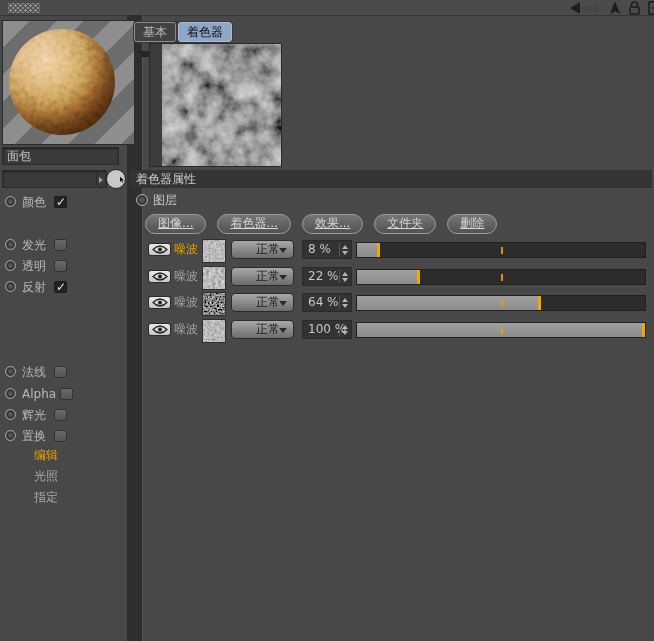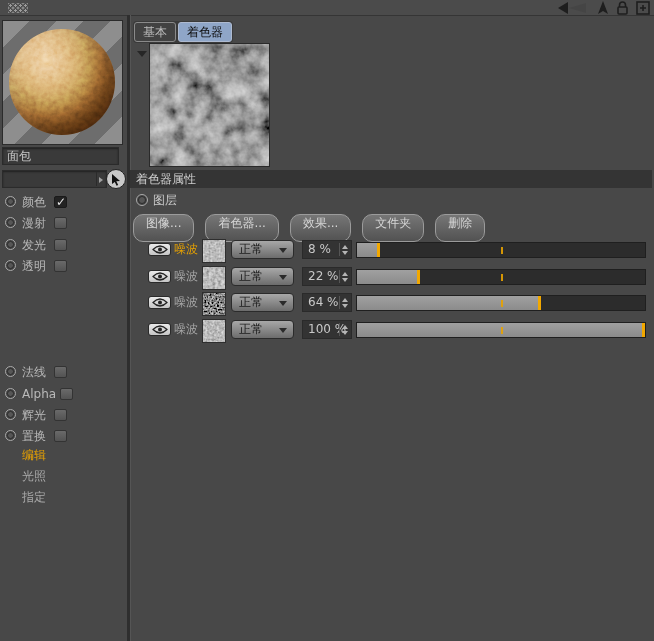--- a/index.html
+++ b/index.html
@@ -1,18 +1,18 @@
 <!DOCTYPE html>
 <html><head>
 <meta charset="utf-8">
 <style>
   html,body{margin:0;padding:0;background:#2a2a2a;}
   .window{position:relative;width:654px;height:641px;background:#484848;overflow:hidden;
     font-family:"DejaVu Sans",sans-serif;font-size:12px;color:#c4c4c4;}
-  .abs{position:absolute;}
+  .abs{position:absolute;padding-left:12px;}
   
   .topbar{left:0;top:0;width:654px;height:15px;background:#4b4b4b;border-bottom:1px solid #353535;}
   .grip{left:8px;top:3px;width:20px;height:10px;
     background-image:radial-gradient(#9d9d9d 1px,transparent 1.35px),radial-gradient(#9d9d9d 1px,transparent 1.35px);
     background-size:5px 5px;background-position:0 0,2.5px 2.5px;}
   .tb-icons{right:4px;top:0;height:15px;display:flex;align-items:center;gap:7px;}
   
   .vdivider{left:127px;top:15px;width:3px;height:626px;background:#2e2e2e;border-right:1px solid #555;}
   
   .preview-box{left:2px;top:20px;width:119px;height:123px;border:1px solid #2b2b2b;
@@ -53,31 +53,31 @@
   .tex-preview{left:149px;top:43px;width:119px;height:122px;border:1px solid #2a2a2a;background:#3c3c3c;}
   .propbar{left:130px;top:170px;width:522px;height:18px;background:#343434;line-height:18px;
     padding-left:6px;color:#cfcfcf;box-sizing:border-box;}
   .layers-row{left:136px;top:194px;height:14px;}
   .layers-radio{position:absolute;left:0;top:0;width:12px;height:12px;border:1px solid #aaa;border-radius:50%;
     background:#444;box-sizing:border-box;}
   .layers-radio::after{content:"";position:absolute;left:1px;top:1px;width:8px;height:8px;border-radius:50%;
     background:#565656;border:1px solid #2c2c2c;box-sizing:border-box;}
   .layers-label{position:absolute;left:17px;top:-1px;line-height:15px;color:#c9c9c9;white-space:nowrap;}
   .btnrow{left:133px;top:214px;display:flex;gap:11px;}
-  .pillbtn{height:28px;line-height:17px;padding:0 12px;border-radius:10px;box-sizing:border-box;
-    background:linear-gradient(#767676,#525252);border:1px solid #9b9b9b;color:#d6d6d6;white-space:nowrap;}
+  .pillbtn{height:20px;line-height:17px;padding:0 12px;border-radius:10px;box-sizing:border-box;
+    background:linear-gradient(#767676,#525252);border:1px solid #9b9b9b;color:#d6d6d6;white-space:nowrap;text-decoration:underline;}
   
   .eye-btn{position:absolute;left:148px;width:23px;height:13px;border-radius:3px;
     background:linear-gradient(#e9e9e9,#c6c6c6);border:1px solid #2a2a2a;box-sizing:border-box;
     display:flex;align-items:center;justify-content:center;}
   .lname{position:absolute;left:174px;line-height:15px;color:#a8a8a8;white-space:nowrap;}
   .thumb{position:absolute;left:202px;width:22px;height:22px;border:1px solid #2e2e2e;}
   .dropdown{position:absolute;left:231px;width:63px;height:19px;border-radius:4px;box-sizing:border-box;
     background:linear-gradient(#a8a8a8,#6c6c6c);border:1px solid #2b2b2b;color:#1c1c1c;
-    line-height:17px;padding-left:7px;}
+    line-height:17px;padding-left:24px;}
   .dd-arrow{position:absolute;right:6px;top:7px;width:0;height:0;
     border-left:4px solid transparent;border-right:4px solid transparent;border-top:5px solid #2a2a2a;}
   .spin{position:absolute;left:302px;width:50px;height:19px;background:#333;border:1px solid #2a2a2a;
     box-sizing:border-box;color:#c9c9c9;line-height:17px;padding-left:5px;}
   .stepper{position:absolute;right:2px;top:2px;width:9px;height:13px;border-left:1px solid #555;}
   .stepper::before{content:"";position:absolute;left:2px;top:2px;width:0;height:0;
     border-left:3px solid transparent;border-right:3px solid transparent;border-bottom:4px solid #b5b5b5;}
   .stepper::after{content:"";position:absolute;left:2px;bottom:1px;width:0;height:0;
     border-left:3px solid transparent;border-right:3px solid transparent;border-top:4px solid #b5b5b5;}
   .slider{position:absolute;left:356px;width:290px;height:16px;background:#2c2c2c;
@@ -197,34 +197,34 @@
     <svg width="12" height="13" viewBox="0 0 12 13">
       <path d="M2 1 L10 8 L6.3 8.3 L8.2 12 L6.6 12.8 L4.8 9.1 L2 11 Z" fill="#111"></path>
     </svg>
   </div>
 
   <div class="abs ch-row" style="top:195px">
     <span class="radio"></span>
     <span class="ch-label">颜色</span>
     <span class="cb on"></span>
   </div>
-  <div class="abs ch-row" style="top:216px">
-    <span class="radio"></span>
-    <span class="ch-label">漫射</span>
-    <span class="cb"></span>
-  </div>
   <div class="abs ch-row" style="top:238px">
     <span class="radio"></span>
     <span class="ch-label">发光</span>
     <span class="cb"></span>
   </div>
   <div class="abs ch-row" style="top:259px">
     <span class="radio"></span>
     <span class="ch-label">透明</span>
     <span class="cb"></span>
+  </div>
+  <div class="abs ch-row" style="top:280px">
+    <span class="radio"></span>
+    <span class="ch-label">反射</span>
+    <span class="cb on"></span>
   </div>
   <div class="abs ch-row" style="top:365px">
     <span class="radio"></span>
     <span class="ch-label">法线</span>
     <span class="cb"></span>
   </div>
   <div class="abs ch-row" style="top:387px">
     <span class="radio"></span>
     <span class="ch-label">Alpha</span>
     <span class="cb" style="left:60px"></span>

